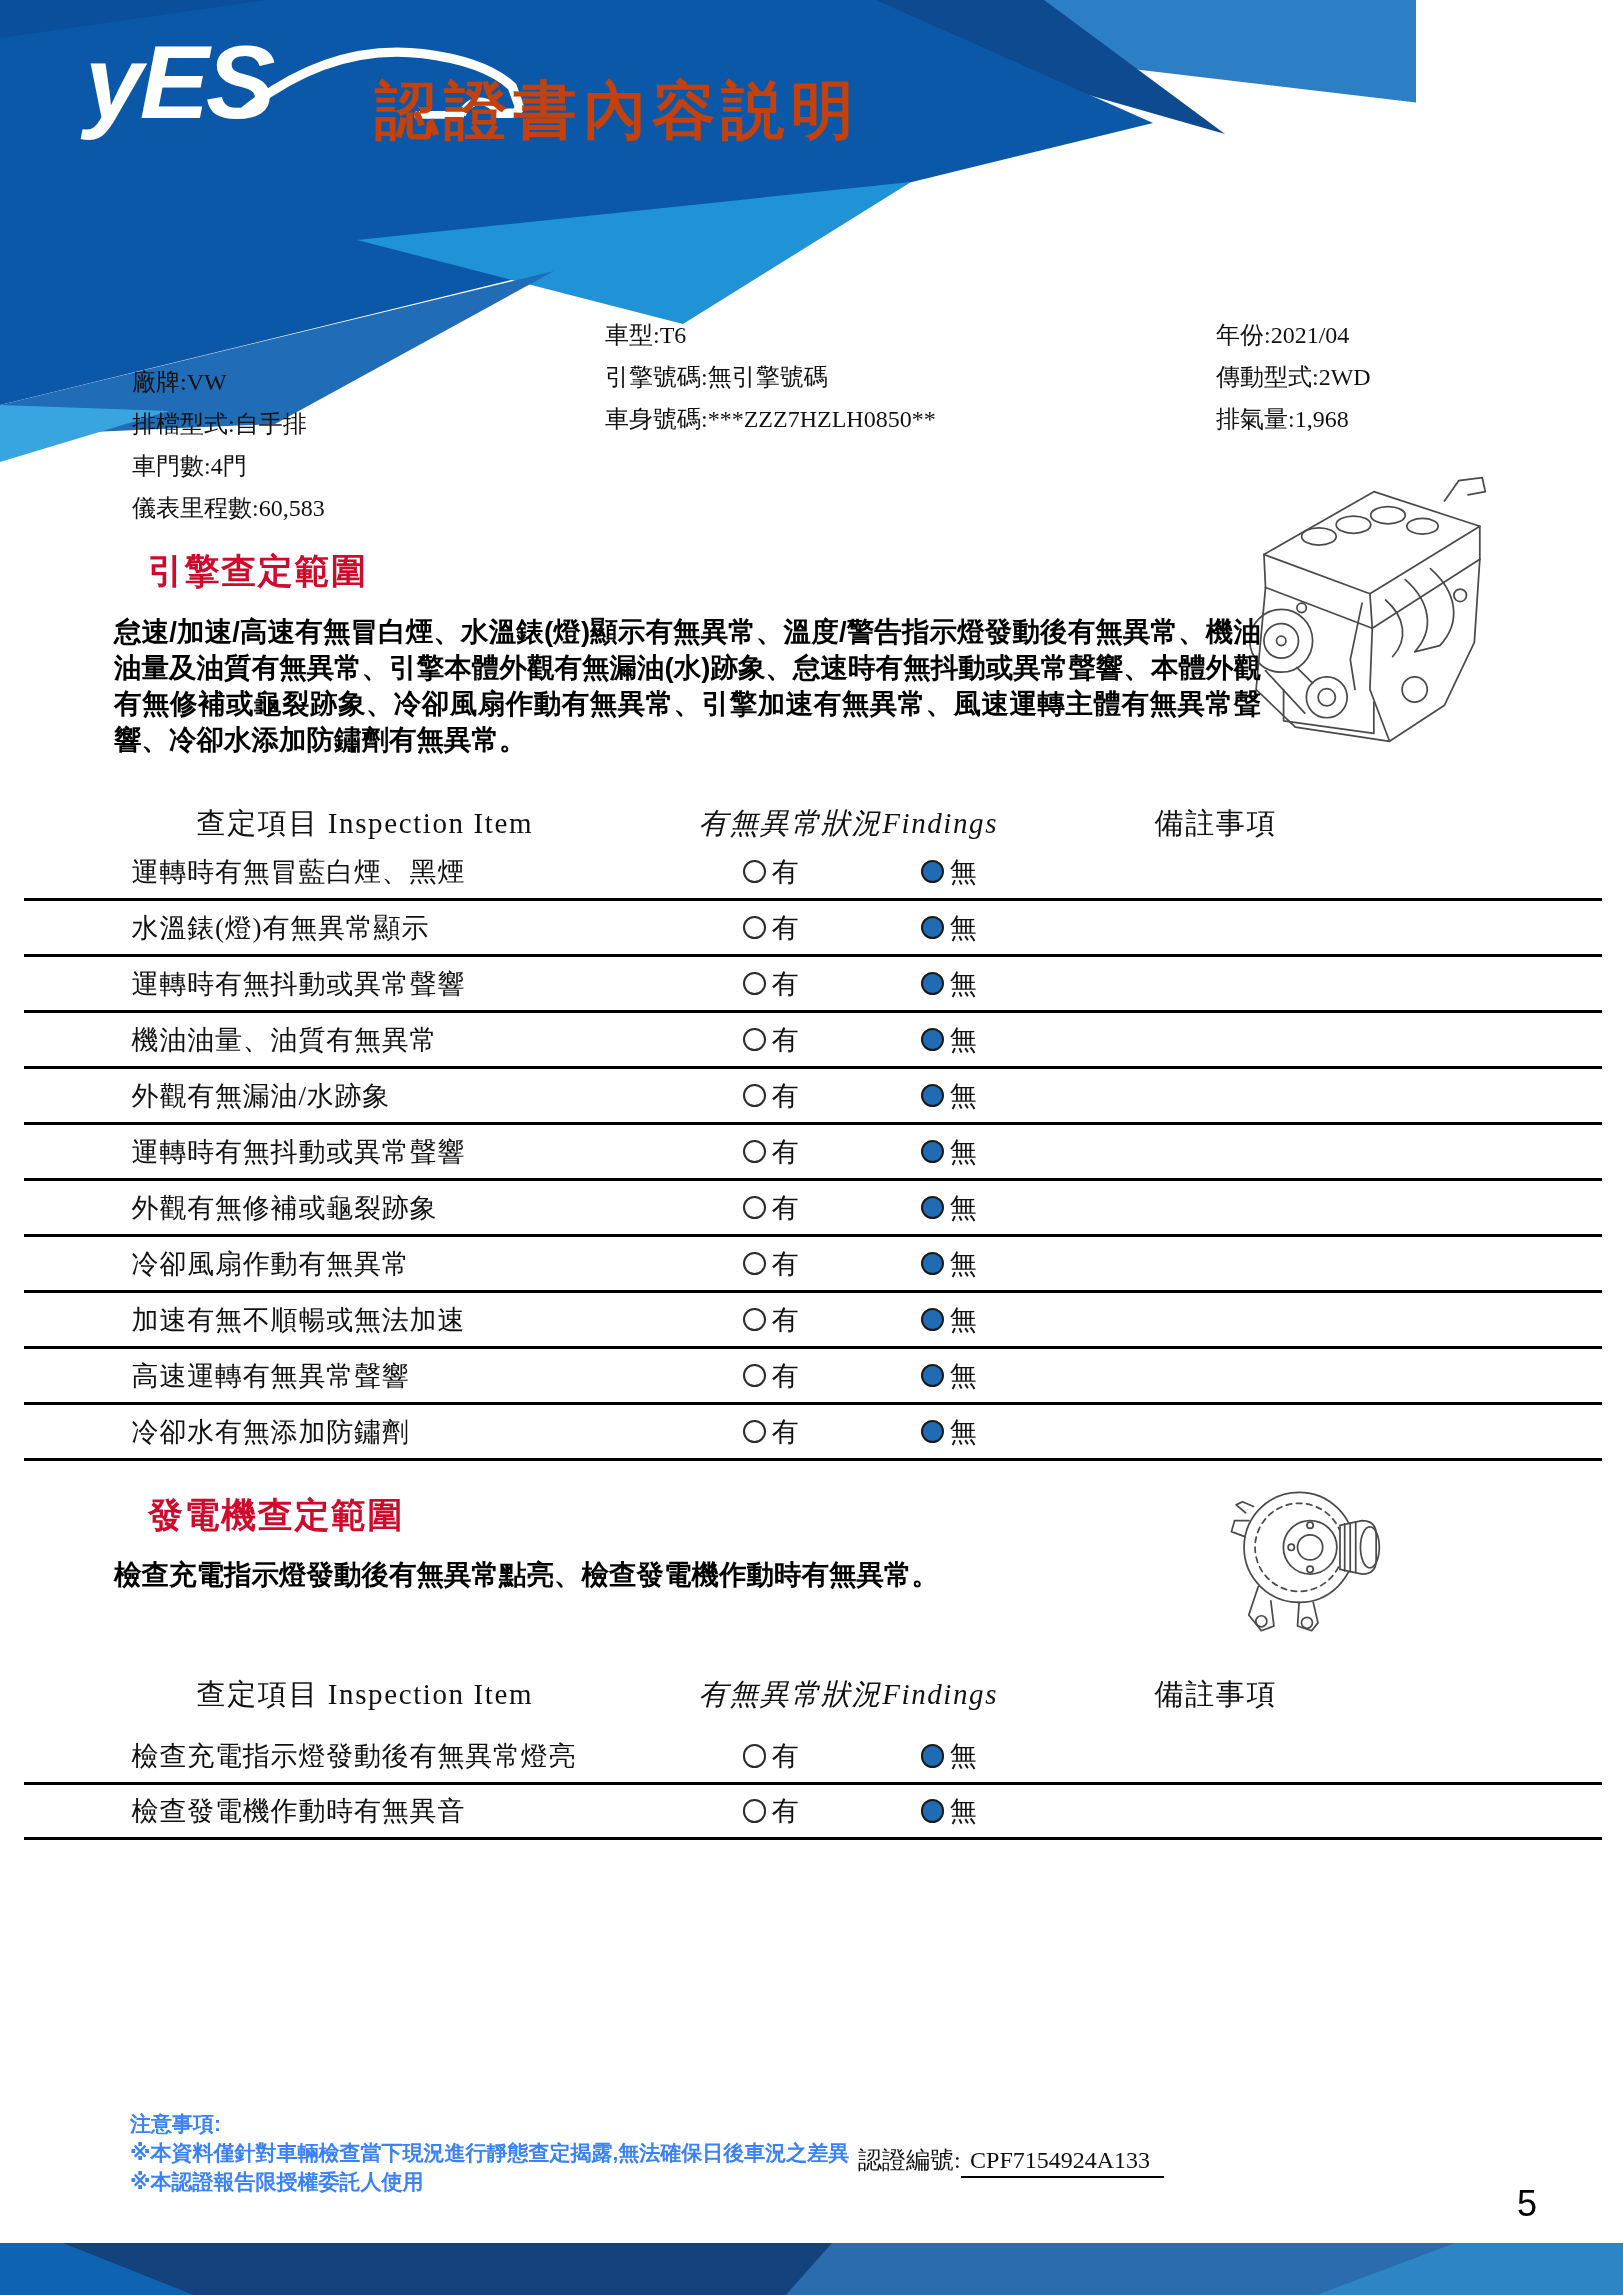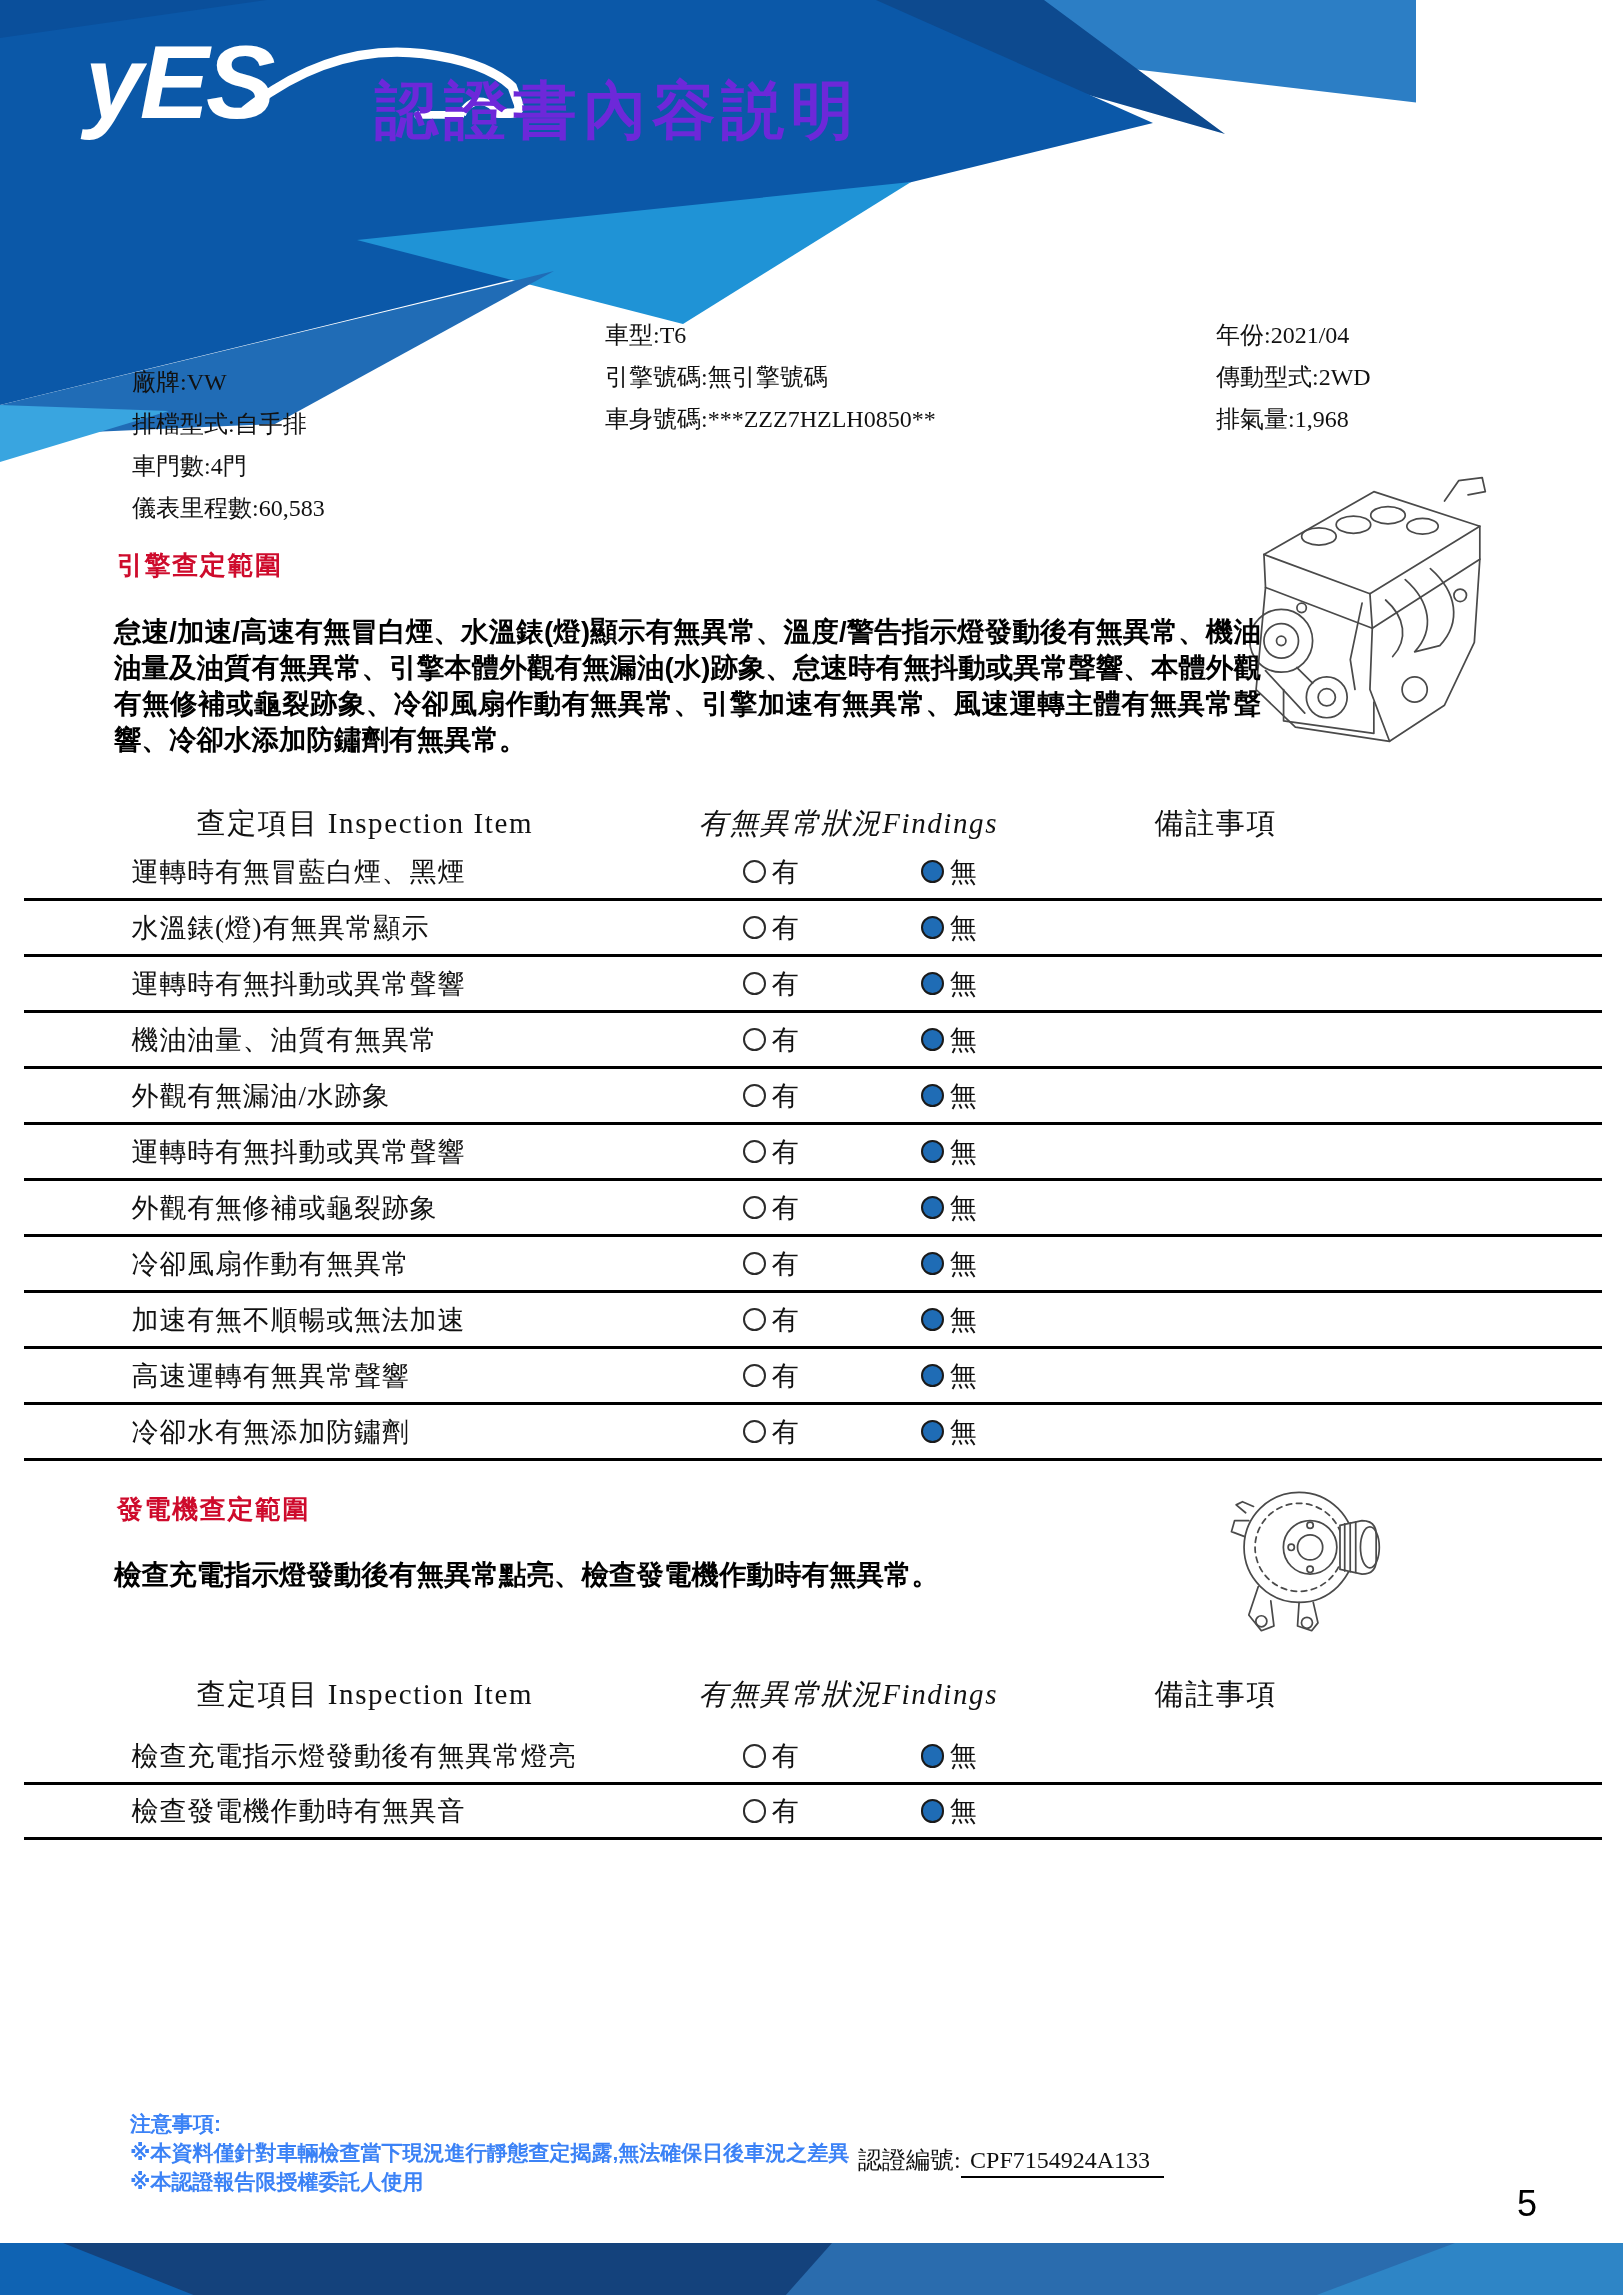--- a/index.html
+++ b/index.html
@@ -17,30 +17,30 @@
   .hx-azure    {background:#1f93d6;clip-path:polygon(357px 240px,911px 182px,683px 324px);}
   .hx-midwedge {background:#206cb6;clip-path:polygon(0 405px,554px 271px,275px 424px,0 436px);}
   .hx-cyan     {background:#39a5e0;clip-path:polygon(0 405px,169px 411px,0 462px);}
   .logo-text{
     position:absolute;left:85px;top:30px;color:#fff;font-size:104px;line-height:104px;
     font-family:"Liberation Sans","DejaVu Sans",sans-serif;font-weight:bold;font-style:italic;
     letter-spacing:-3.1px;
   }
   .car-swoosh{position:absolute;left:236px;top:38px;}
   .page-title{
-    position:absolute;left:375px;top:68px;color:#6d28d9;font-size:63px;
+    position:absolute;left:375px;top:68px;color:#c2410c;font-size:63px;
     font-family:"Liberation Sans","DejaVu Sans",sans-serif;font-weight:bold;letter-spacing:6.3px;
   }
   
   .info-col{position:absolute;top:314px;font-size:24px;}
   .ic1{left:132px;margin-top:47px;} .ic2{left:605px;} .ic3{left:1216px;}
   .info-item{height:42px;line-height:42px;white-space:nowrap;}
   
   .sec-head{
-    position:absolute;left:117px;font-size:26px;font-weight:bold;color:#ce0b2c;
+    position:absolute;left:148px;font-size:35px;font-weight:bold;color:#ce0b2c;
     font-family:"Liberation Sans","DejaVu Sans",sans-serif;letter-spacing:1.6px;
   }
   .sh1{top:548px;} .sh2{top:1492px;}
   .sec-para{
     position:absolute;left:114px;font-size:27.5px;font-weight:bold;color:#000;
     font-family:"Liberation Sans","DejaVu Sans",sans-serif;line-height:36px;text-align:justify;
   }
   .sp1{top:614px;width:1147px;} .sp2{top:1557px;width:1115px;}
   
   .insp-table{position:absolute;left:23.6px;width:1578px;}

